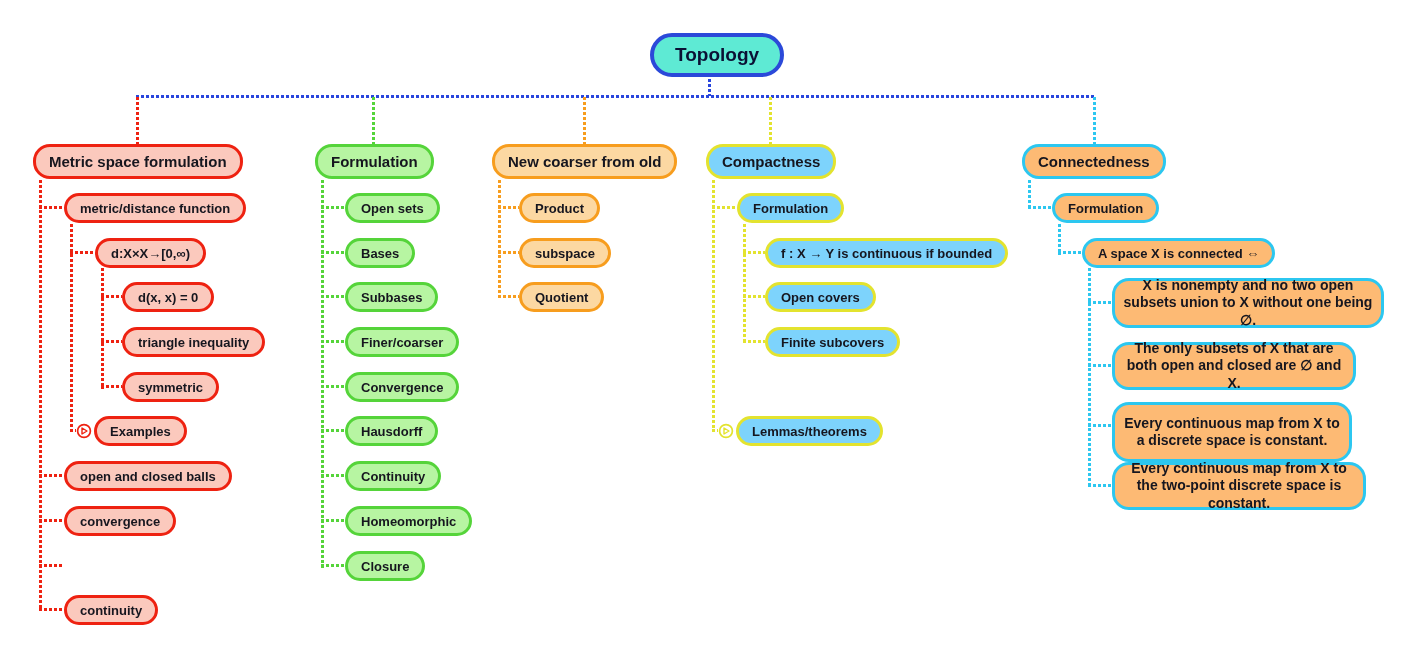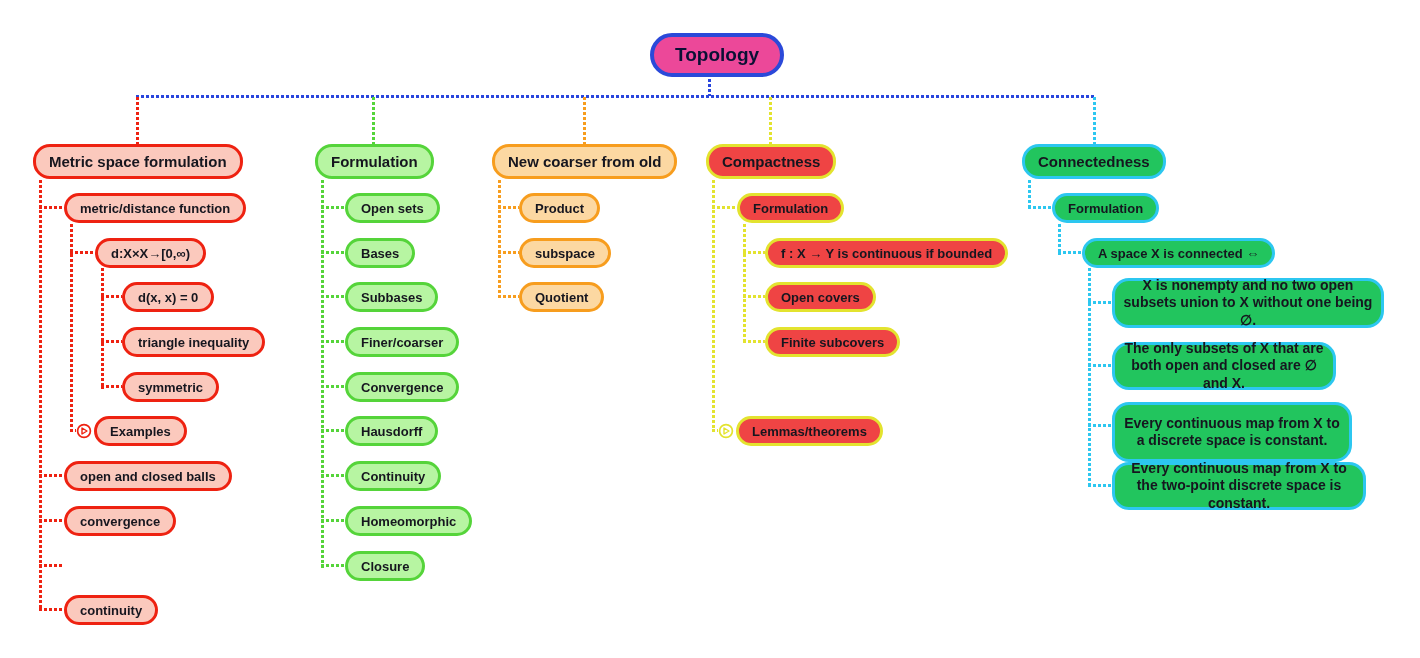--- a/index.html
+++ b/index.html
@@ -12,26 +12,26 @@
   .node{
     position:absolute;display:flex;align-items:center;justify-content:center;
     white-space:nowrap;font-weight:bold;color:#16161f;box-sizing:border-box;
     border-style:solid;padding:0 13px;
   }
   .root{height:44px;border-radius:22px;font-size:19px;border-width:4px;padding:0 21px;color:#0a1034;}
   .main{height:35px;border-radius:17px;font-size:15px;border-width:3.5px;}
   .child{height:30px;border-radius:15px;font-size:13px;border-width:3px;}
   .leaf{white-space:normal;text-align:center;line-height:1.25;font-size:14px;
         border-radius:17px;border-width:3px;padding:0 8px;}
-  .blue {border-color:#2b49d9;background:#ec4899;}
+  .blue {border-color:#2b49d9;background:#5eead4;}
   .red  {border-color:#ee2211;background:#fbc9bd;}
   .green{border-color:#55d43a;background:#b7f5a2;}
   .orange{border-color:#f79d1e;background:#fcd8a2;}
-  .yellow{border-color:#e3e32f;background:#ef4444;}
-  .cyan {border-color:#2cc7f0;background:#22c55e;}
+  .yellow{border-color:#e3e32f;background:#7dd3fc;}
+  .cyan {border-color:#2cc7f0;background:#fdba74;}
   .toggle{position:absolute;width:16px;height:16px;}
 </style>
 </head>
 <body>
 
 <div id="canvas">
 
   <div class="vl" style="--c:#2946dd;left:708px;top:79px;height:17px"></div>
   <div class="hl" style="--c:#2946dd;left:136px;top:95px;width:959px"></div>
   <div class="vl" style="--c:#ee2211;left:136px;top:97px;height:47px"></div>
@@ -133,17 +133,17 @@
         <circle cx="8" cy="8" r="6.4" fill="none" stroke="#e3e32f" stroke-width="1.7"></circle>
         <path d="M6 5 L11 8 L6 11 Z" fill="none" stroke="#e3e32f" stroke-width="1.4" stroke-linejoin="round"></path>
       </svg>
   </span>
   <div class="node child yellow" style="left:736px;top:416px">Lemmas/theorems</div>
 
   <div class="node main cyan" style="left:1022px;top:144px">Connectedness</div>
   <div class="node child cyan" style="left:1052px;top:193px">Formulation</div>
   <div class="node child cyan" style="left:1082px;top:238px">A space X is connected ⇔</div>
   <div class="node leaf cyan" style="left:1112px;top:278px;width:272px;height:50px">X is nonempty and no two open subsets union to X without one being ∅.</div>
-  <div class="node leaf cyan" style="left:1112px;top:342px;width:224px;height:48px">The only subsets of X that are both open and closed are ∅ and X.</div>
+  <div class="node leaf cyan" style="left:1112px;top:342px;width:244px;height:48px">The only subsets of X that are both open and closed are ∅ and X.</div>
   <div class="node leaf cyan" style="left:1112px;top:402px;width:240px;height:60px">Every continuous map from X to a discrete space is constant.</div>
   <div class="node leaf cyan" style="left:1112px;top:462px;width:254px;height:48px">Every continuous map from X to the two-point discrete space is constant.</div>
 
 </div>
 
 </body></html>

